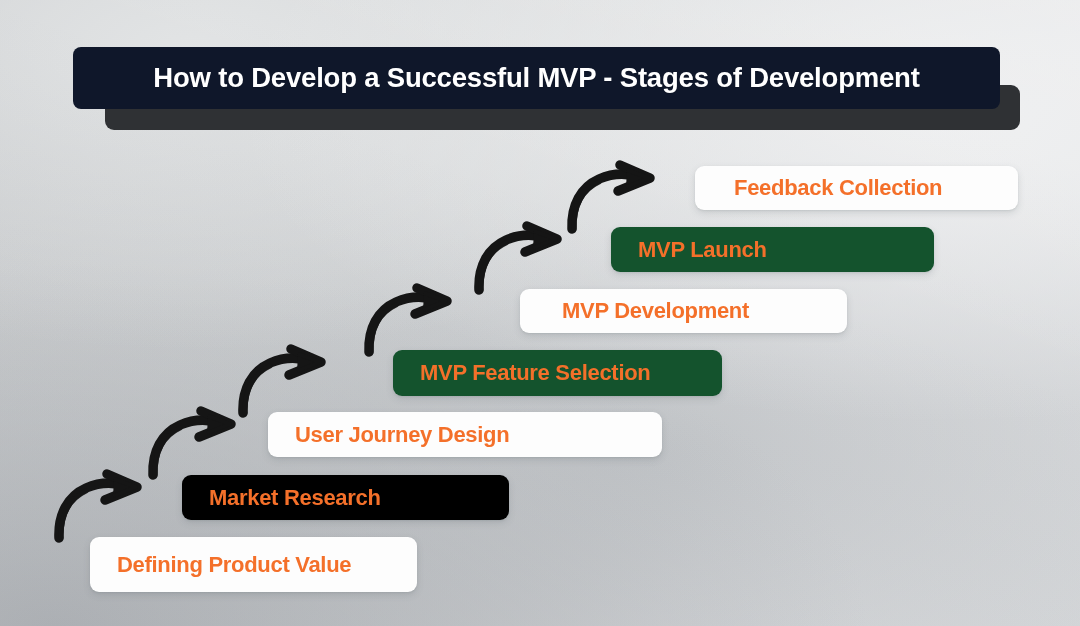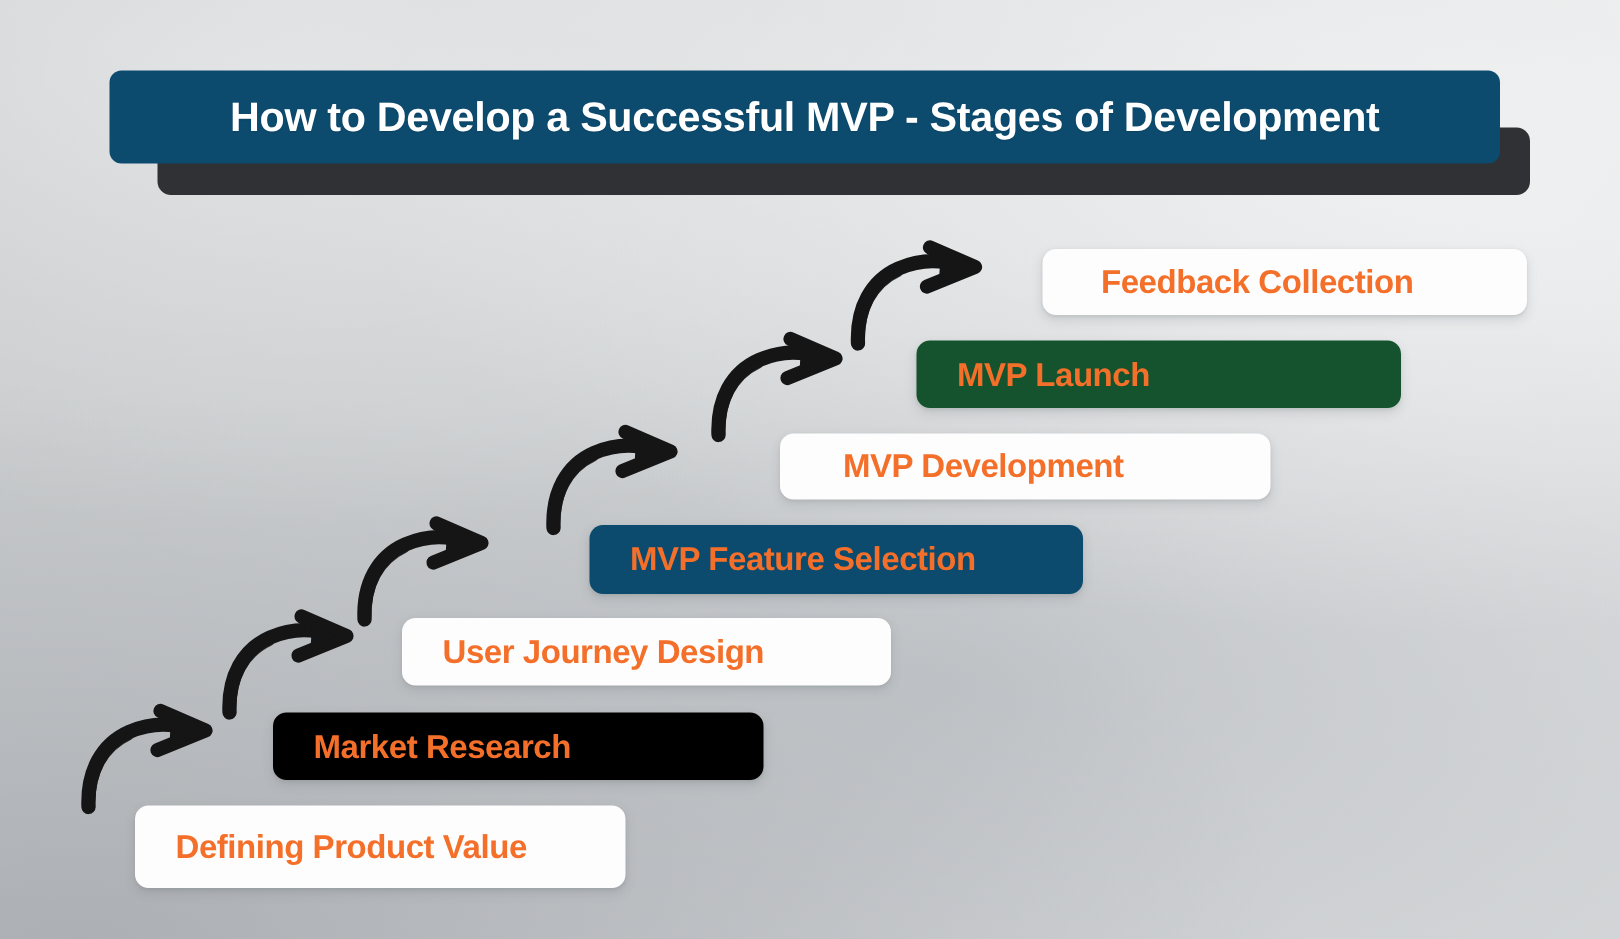--- a/index.html
+++ b/index.html
@@ -29,21 +29,21 @@
   
   #banner-shadowbar{
     position:absolute; left:105px; top:85px;
     width:915px; height:45px;
     background:#2f3134;
     border-radius:9px;
   }
   #banner{
     position:absolute; left:73px; top:47px;
     width:927px; height:62px;
-    background:#0c4a6e;
+    background:#0f172a;
     border-radius:8px;
     display:flex; align-items:center; justify-content:center;
   }
   #banner-title{
     color:#ffffff;
     font-size:27.5px;
     font-weight:bold;
     letter-spacing:-.2px;
     white-space:nowrap;
     text-shadow:0 1px 1px rgba(0,0,0,.10);
@@ -131,24 +131,24 @@
     </div>
   </div>
 
 <div id="steps-layer">
     <div class="pill" style="left: 90px; top: 537px; width: 327px; height: 55px; padding-left: 27px; background: rgb(253, 253, 253);">
       <span class="pill-label" style="color: rgb(244, 112, 42);">Defining Product Value</span>
     </div>
     <div class="pill" style="left: 182px; top: 475px; width: 327px; height: 45px; padding-left: 27px; background: #000000;">
       <span class="pill-label" style="color: rgb(244, 112, 42);">Market Research</span>
     </div>
-    <div class="pill" style="left: 268px; top: 412px; width: 326px; height: 45px; padding-left: 27px; background: rgb(253, 253, 253);">
+    <div class="pill" style="left: 268px; top: 412px; width: 394px; height: 45px; padding-left: 27px; background: rgb(253, 253, 253);">
       <span class="pill-label" style="color: rgb(244, 112, 42);">User Journey Design</span>
     </div>
-    <div class="pill" style="left: 393px; top: 350px; width: 329px; height: 46px; padding-left: 27px; background: #0c4a6e;">
+    <div class="pill" style="left: 393px; top: 350px; width: 329px; height: 46px; padding-left: 27px; background: #14532d;">
       <span class="pill-label" style="color: rgb(244, 112, 42);">MVP Feature Selection</span>
     </div>
     <div class="pill" style="left: 520px; top: 289px; width: 327px; height: 44px; padding-left: 42px; background: rgb(253, 253, 253);">
       <span class="pill-label" style="color: rgb(244, 112, 42);">MVP Development</span>
     </div>
     <div class="pill" style="left: 611px; top: 227px; width: 323px; height: 45px; padding-left: 27px; background: #14532d;">
       <span class="pill-label" style="color: rgb(244, 112, 42);">MVP Launch</span>
     </div>
     <div class="pill" style="left: 695px; top: 166px; width: 323px; height: 44px; padding-left: 39px; background: rgb(253, 253, 253);">
       <span class="pill-label" style="color: rgb(244, 112, 42);">Feedback Collection</span>

